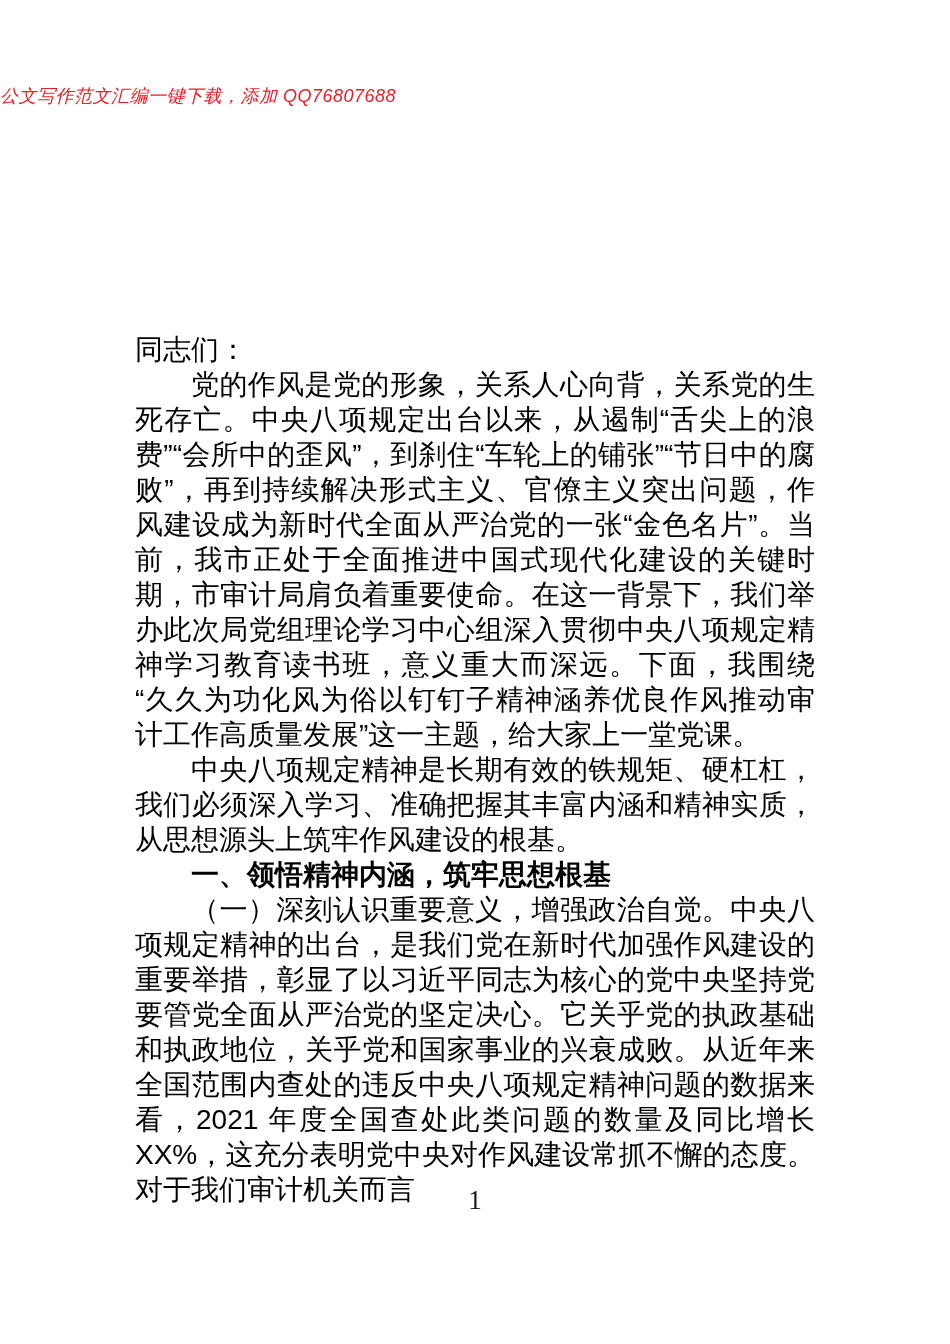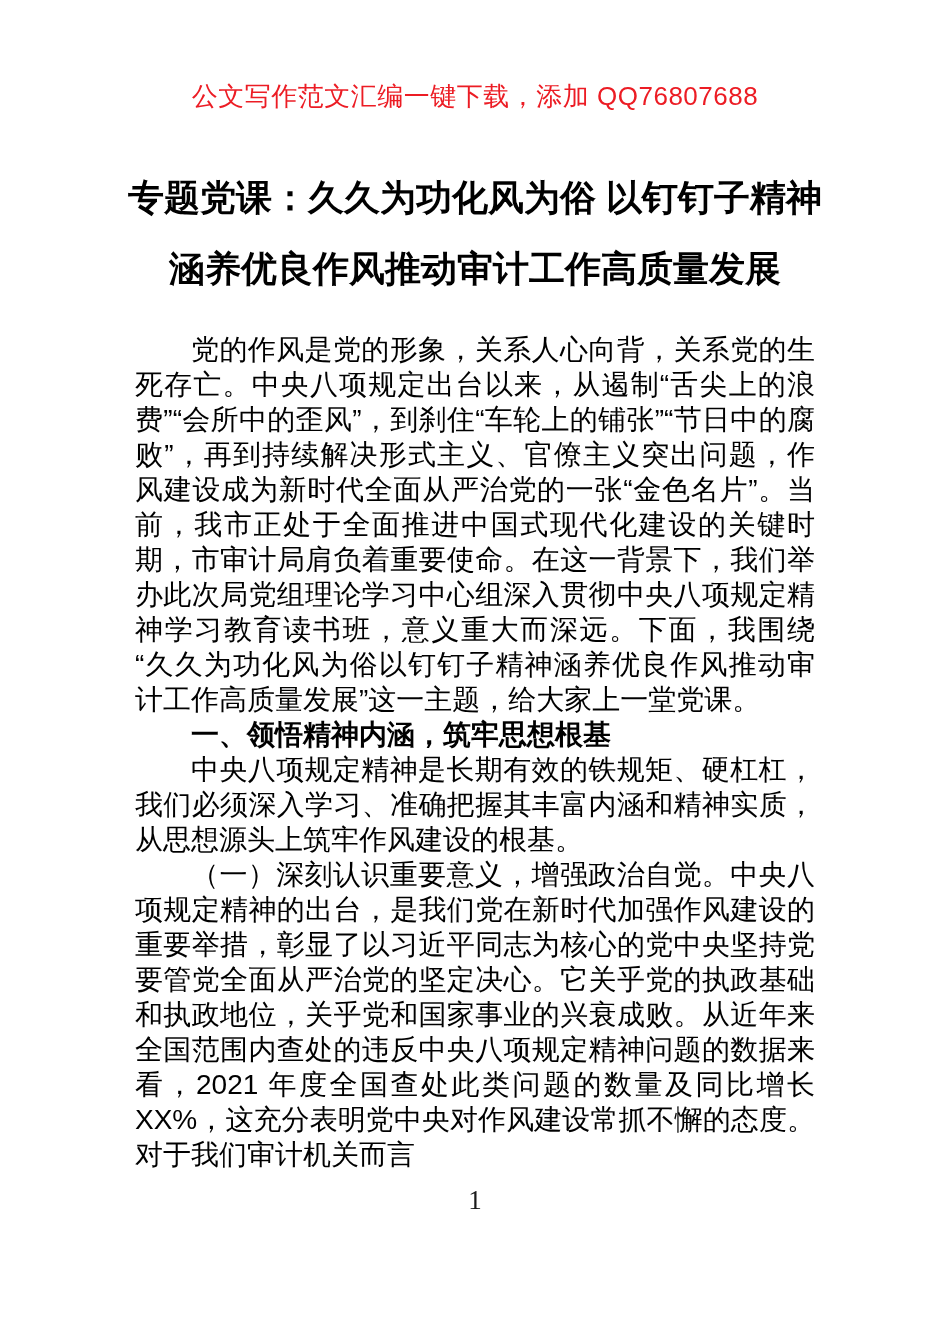--- a/index.html
+++ b/index.html
@@ -14,24 +14,25 @@
     background: #ffffff;
     overflow: hidden;
     font-family: "Liberation Sans", sans-serif;
     color: #000000;
   }
   .notice {
     position: absolute;
     top: 82px;
     left: 0;
     width: 100%;
-    text-align: center;
-    font-size: 26px;
+    text-align: left;
+    font-size: 18px;
     line-height: 28px;
     letter-spacing: 0.5px;
+    font-style: italic;
     
   }
   .doc-title {
     position: absolute;
     top: 162px;
     left: 122px;
     width: 706px;
     margin: 0;
     text-align: center;
     font-size: 36px;
@@ -76,24 +77,24 @@
     color: #1a1a1a;
   }
 </style>
 </head>
 <body>
 
 <div class="page" style="background: rgb(255, 255, 255); color: rgb(0, 0, 0);">
 
   <div class="notice" style="color: rgb(236, 28, 36);">公文写作范文汇编一键下载，添加 QQ76807688</div>
 
-  <h1 class="doc-title">专题党课：久久为功化风为俗 以钉钉子精神涵养优良作风推动审计工作高质量发展</h1>
 
   <div class="content">
+      <p class="para para-greeting">同志们：</p>
       <p class="para para-body">党的作风是党的形象，关系人心向背，关系党的生死存亡。中央八项规定出台以来，从遏制“舌尖上的浪费”“会所中的歪风”，到刹住“车轮上的铺张”“节日中的腐败”，再到持续解决形式主义、官僚主义突出问题，作风建设成为新时代全面从严治党的一张“金色名片”。当前，我市正处于全面推进中国式现代化建设的关键时期，市审计局肩负着重要使命。在这一背景下，我们举办此次局党组理论学习中心组深入贯彻中央八项规定精神学习教育读书班，意义重大而深远。下面，我围绕“久久为功化风为俗以钉钉子精神涵养优良作风推动审计工作高质量发展”这一主题，给大家上一堂党课。</p>
+      <p class="para para-body">中央八项规定精神是长期有效的铁规矩、硬杠杠，我们必须深入学习、准确把握其丰富内涵和精神实质，从思想源头上筑牢作风建设的根基。</p>
       <p class="para para-heading1">一、领悟精神内涵，筑牢思想根基</p>
-      <p class="para para-body">中央八项规定精神是长期有效的铁规矩、硬杠杠，我们必须深入学习、准确把握其丰富内涵和精神实质，从思想源头上筑牢作风建设的根基。</p>
       <p class="para para-body">（一）深刻认识重要意义，增强政治自觉。中央八项规定精神的出台，是我们党在新时代加强作风建设的重要举措，彰显了以习近平同志为核心的党中央坚持党要管党全面从严治党的坚定决心。它关乎党的执政基础和执政地位，关乎党和国家事业的兴衰成败。从近年来全国范围内查处的违反中央八项规定精神问题的数据来看，2021 年度全国查处此类问题的数量及同比增长 XX%，这充分表明党中央对作风建设常抓不懈的态度。对于我们审计机关而言</p>
     </div>
 
   <div class="page-number">1</div>
 
 </div>
 
 </body></html>

